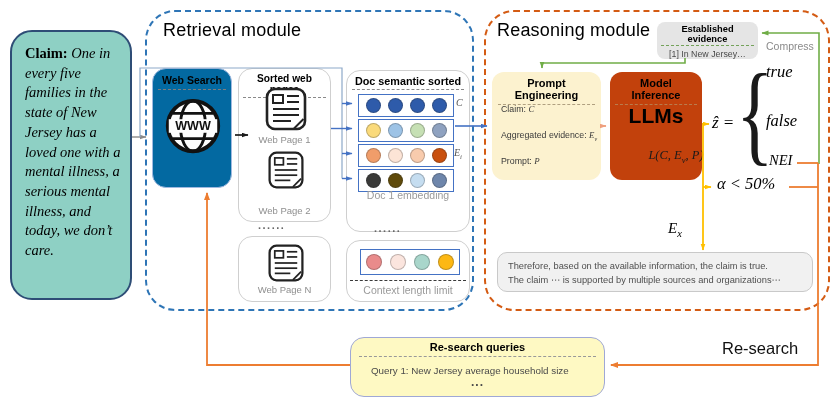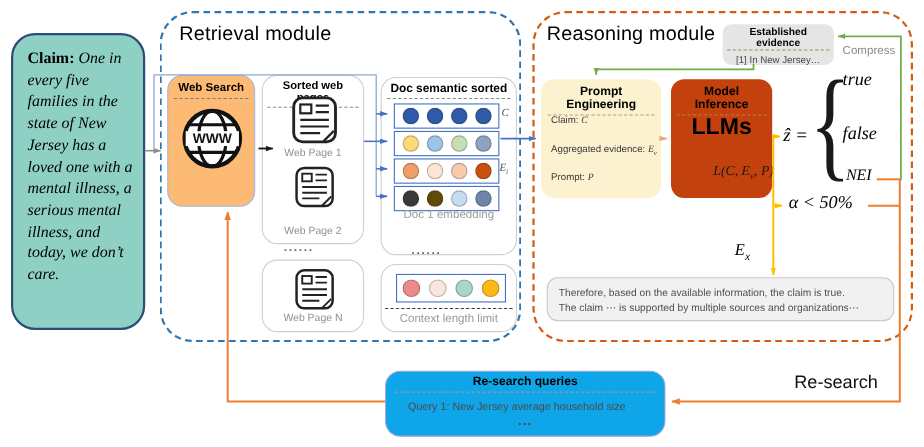--- a/index.html
+++ b/index.html
@@ -15,21 +15,21 @@
   .claim-box .body{font-style:italic;}
 
   
   .mod-retrieval{left:145px;top:10px;width:329px;height:301px;border:2px dashed #2e75b6;border-radius:30px;}
   .mod-reasoning{left:484px;top:10px;width:346px;height:301px;border:2px dashed #d45b13;border-radius:30px;}
   .mod-title{font-size:18px;color:#000;letter-spacing:.2px;}
 
   .hdr{font-weight:bold;text-align:center;color:#000;}
 
   
-  .web-search{left:152px;top:68px;width:80px;height:120px;background:#fdba74;
+  .web-search{left:152px;top:68px;width:80px;height:120px;background:#0369a1;
     border:1px solid #9fb9e0;border-radius:14px;}
   .web-search .hdr{font-size:10.5px;padding-top:5px;margin:0 5px 0 5px;border-bottom:1px dashed #7d7d7d;padding-bottom:3px;}
 
   
   .card{background:#fff;border:1px solid #cfcfcf;border-radius:14px;}
   .sorted-pages{left:238px;top:68px;width:93px;height:154px;}
   .sorted-pages .hdr{font-size:10.2px;padding-top:4px;margin:0 4px;border-bottom:1px dashed #8a8a8a;padding-bottom:2px;}
   .page-label{font-size:9.5px;color:#8f8f8f;text-align:center;width:100%;}
   .page-n{left:238px;top:236px;width:93px;height:66px;}
 
@@ -73,21 +73,21 @@
   .opt-true{left:766px;top:62px;font-size:16.5px;}
   .opt-false{left:766px;top:111px;font-size:16.5px;}
   .opt-nei{left:769px;top:152px;font-size:14.5px;text-align:center;}
   .alpha{left:717px;top:174px;font-family:"Liberation Serif",serif;font-style:italic;font-size:16.5px;color:#000;}
   .ex-label{left:668px;top:220px;font-family:"Liberation Serif",serif;font-style:italic;font-size:15px;color:#000;}
   .ex-label sub{font-size:.7em;}
 
   .result-box{left:497px;top:252px;width:316px;height:40px;background:#f1f1f1;border:1px solid #c9c9c9;
     border-radius:10px;padding:6px 10px;font-size:9.3px;color:#4f4f4f;line-height:1.55;}
 
-  .queries-box{left:350px;top:337px;width:255px;height:60px;background:#0ea5e9;
+  .queries-box{left:350px;top:337px;width:255px;height:60px;background:#fef9c3;
     border:1.5px solid #9fa8d6;border-radius:14px;}
   .queries-box .hdr{font-size:11px;padding-top:3px;margin:0 8px;border-bottom:1.5px dashed #999;padding-bottom:3px;}
   .query-line{position:absolute;left:20px;top:27px;font-size:9.8px;color:#4a4a4a;}
   .query-ellipsis{position:absolute;top:37px;width:100%;text-align:center;font-size:12px;font-weight:bold;color:#4a4a4a;letter-spacing:1px;}
   .research-label{left:722px;top:339px;font-size:16.5px;color:#111;}
 
   .wires{position:absolute;left:0;top:0;pointer-events:none;}
 </style>
 </head>
 <body>

